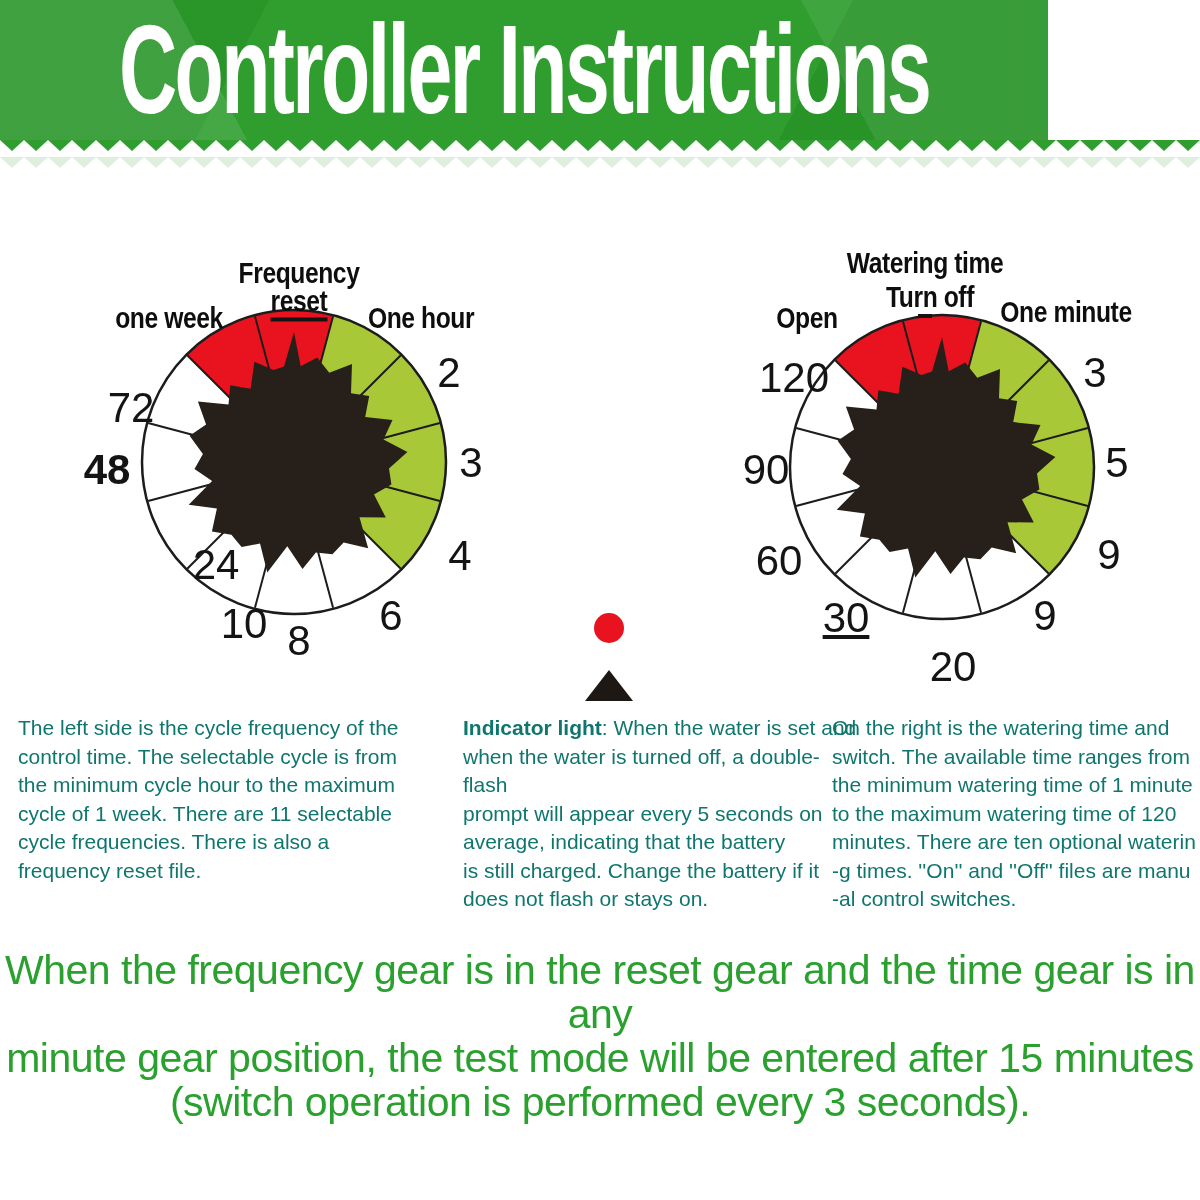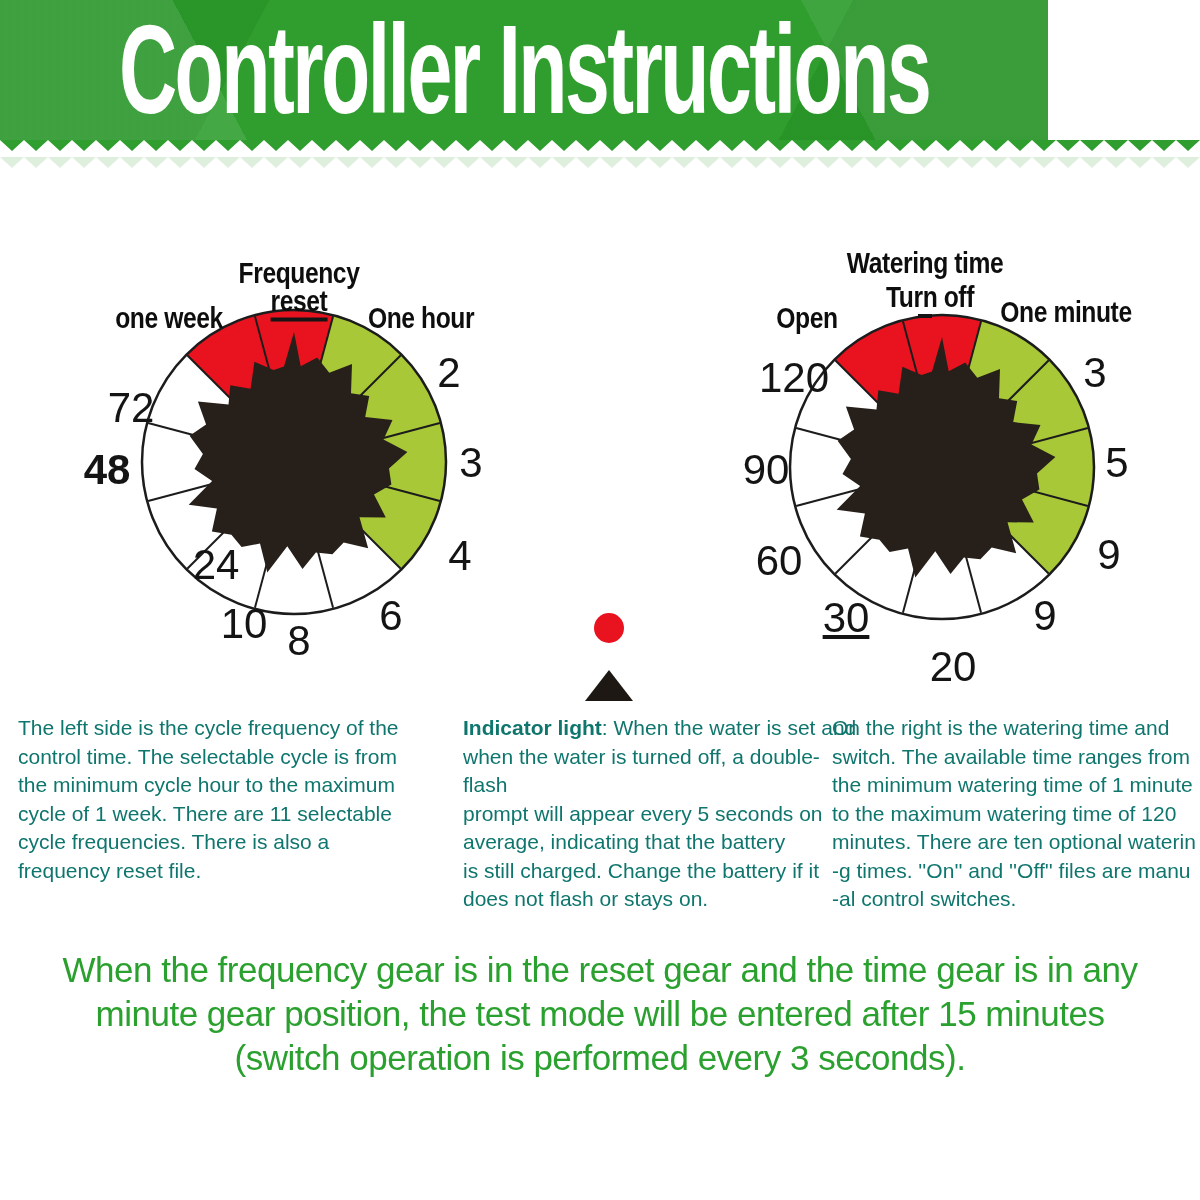--- a/index.html
+++ b/index.html
@@ -24,21 +24,21 @@
   .tick-dash{position:absolute;width:14px;height:4px;background:#141414;transform:translate(-50%,-50%);}
   
   .ind-dot{position:absolute;left:594px;top:613px;width:30px;height:30px;border-radius:50%;}
   .ind-tri{position:absolute;left:585px;top:670px;width:0;height:0;
            border-left:24px solid transparent;border-right:24px solid transparent;
            border-bottom:31px solid #1d1813;}
   
   .para{position:absolute;font-size:21px;line-height:28.5px;white-space:pre-line;color:#0f766e;}
   
   .footer{position:absolute;left:0;top:948px;width:1200px;text-align:center;white-space:pre-line;
-          font-size:35px;line-height:44px;letter-spacing:-0.5px;color:#2aa02e;}
+          font-size:41px;line-height:44px;letter-spacing:-0.5px;color:#2aa02e;}
 </style>
 </head>
 <body>
 
 <div class="page">
 
   <div class="banner" style="background: rgb(47, 158, 47);">
     <div class="deco"></div>
     <div class="banner-title">Controller Instructions</div>
   </div>

